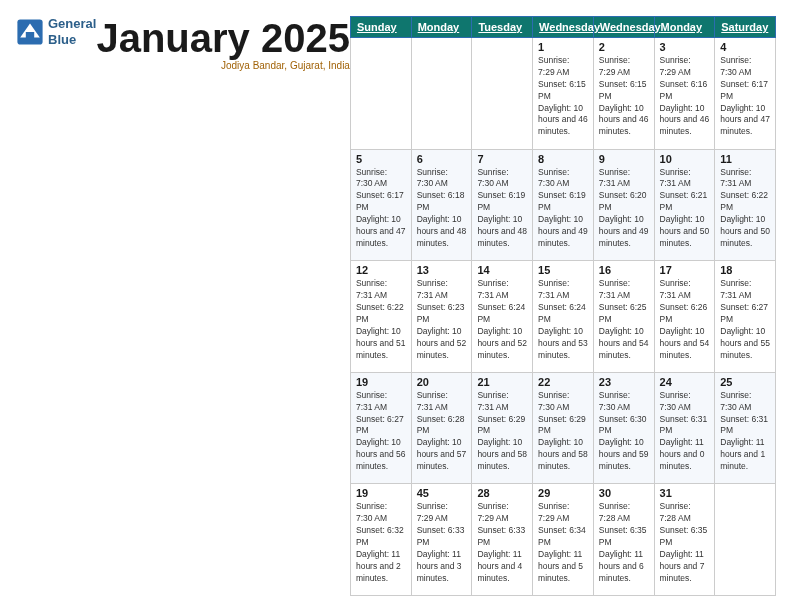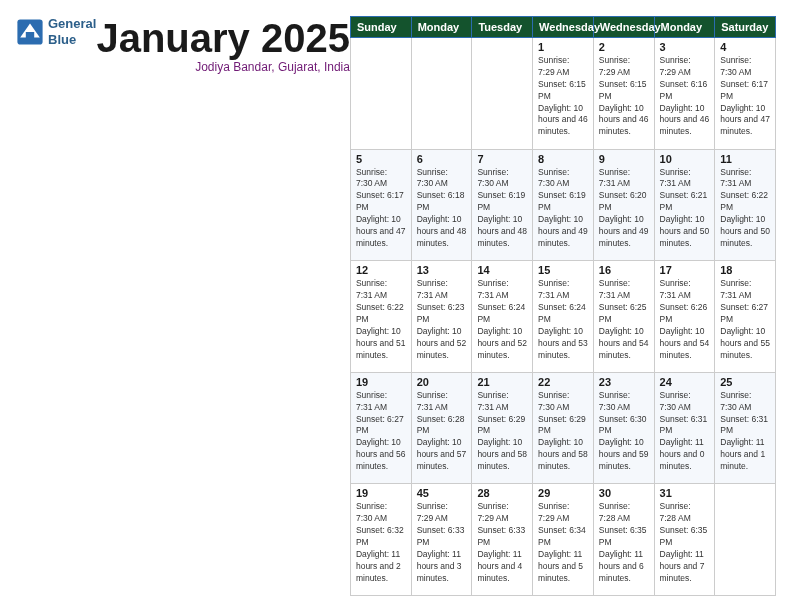--- a/index.html
+++ b/index.html
@@ -41,22 +41,22 @@
     .title-block {
       text-align: right;
     }
     .calendar-title {
       font-size: 40px;
       font-weight: bold;
       color: #1a1a1a;
       line-height: 1.1;
     }
     .calendar-subtitle {
-      font-size: 12px;
-      color: #701a75;
+      font-size: 10px;
+      color: #a16207;
     }
     .calendar-table {
       width: 100%;
       border-collapse: collapse;
       flex: 1;
       table-layout: fixed;
     }
     .calendar-table th {
       background-color: #2b6cb0;
       color: #fff;
@@ -91,21 +91,22 @@
     .empty-cell {
       background: #f9f9f9;
     }
     tr:nth-child(even) td {
       background-color: #f5f8fc;
     }
     tr:nth-child(odd) td {
       background-color: #ffffff;
     }
     .calendar-table thead tr th {
-      background-color: #14532d;
+      background-color: #0f766e;
+      text-decoration: underline;
     }
   </style>
 </head>
 <body>
 
 <div class="page">
   <div class="header">
     <div class="logo">
       <svg class="logo-icon" viewBox="0 0 40 40">
         <rect x="2" y="2" width="36" height="36" rx="4" fill="#2b6cb0"></rect>

